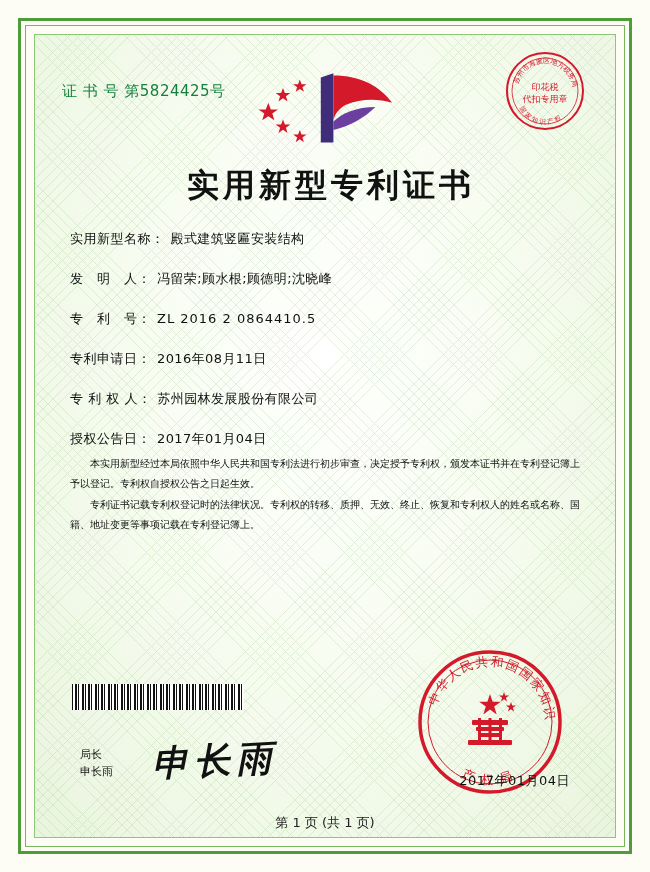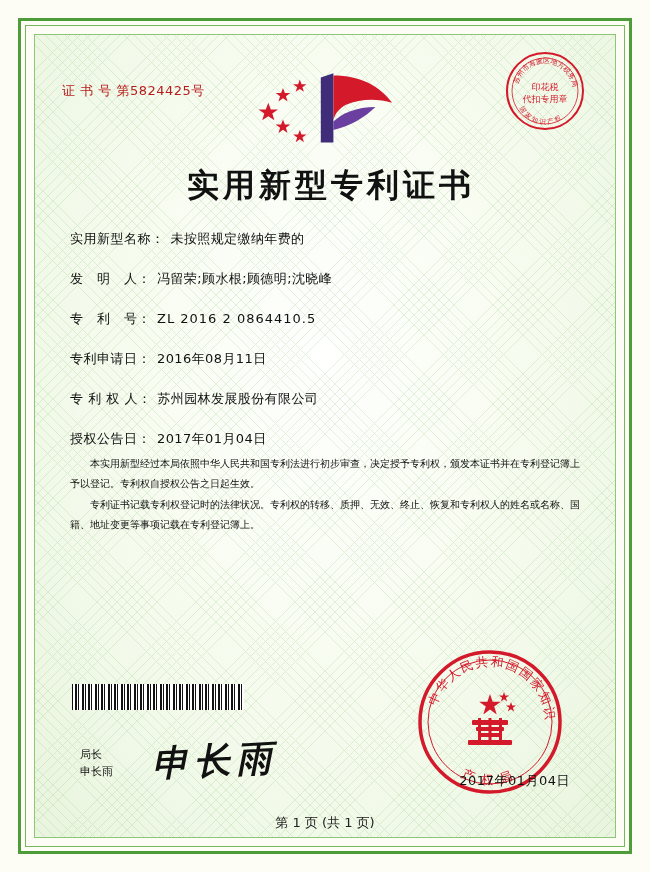--- a/index.html
+++ b/index.html
@@ -74,22 +74,22 @@
     bottom: 34px;
     padding: 0;
     box-sizing: border-box;
   }
 
   
   .cert-no {
     position: absolute;
     left: 28px;
     top: 48px;
-    font-size: 13px;
-    color: #b91c1c;
+    font-size: 15px;
+    color: #15803d;
     letter-spacing: 0.5px;
     font-family: "DejaVu Sans", "Liberation Sans", sans-serif;
   }
 
   
   .top-seal {
     position: absolute;
     right: 30px;
     top: 16px;
     width: 82px;
@@ -281,21 +281,21 @@
         <path d="M 78 52 C 86 44 100 38 118 38 C 108 48 94 56 78 60 Z" fill="#6b3fa0"></path>
       </svg>
     </div>
 
     <div class="main-title">实用新型专利证书</div>
 
     <div class="fields">
 
       <div class="field-row">
         <span class="field-label">实用新型名称：</span>
-        <span class="field-value">未按照规定缴纳年费的</span>
+        <span class="field-value">殿式建筑竖匾安装结构</span>
       </div>
 
       <div class="field-row">
         <span class="field-label spaced">发　明　人：</span>
         <span class="field-value">冯留荣;顾水根;顾德明;沈晓峰</span>
       </div>
 
       <div class="field-row">
         <span class="field-label spaced">专　利　号：</span>
         <span class="field-value mono">ZL 2016 2 0864410.5</span>

